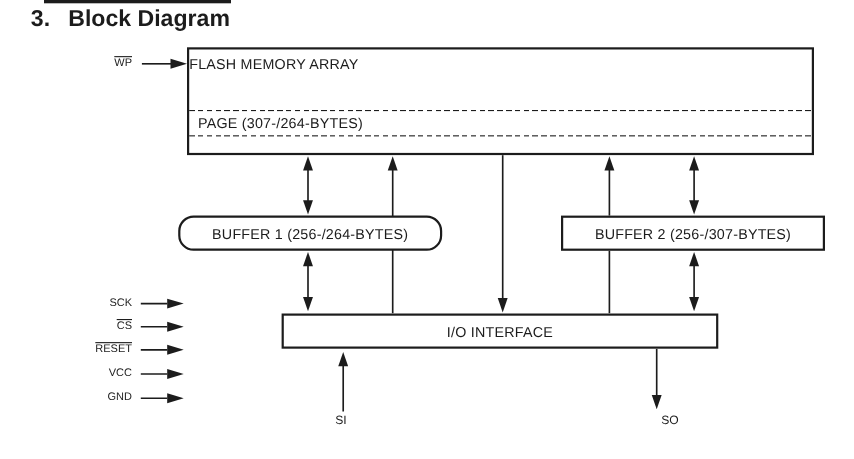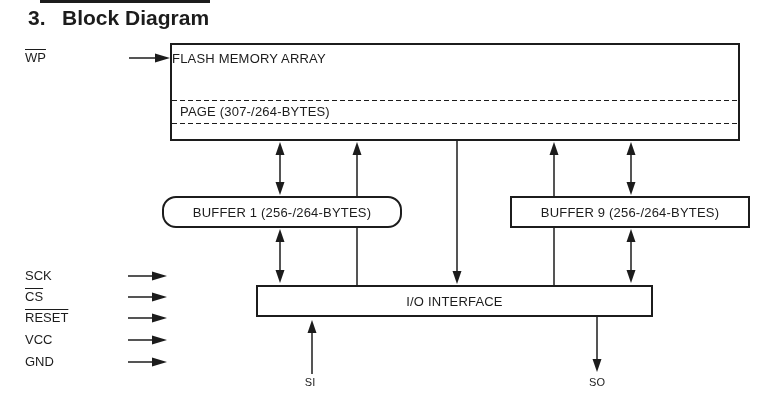--- a/index.html
+++ b/index.html
@@ -50,41 +50,42 @@
     left: 28px; top: 6px;
     font-size: 21px;
     font-weight: bold;
     z-index: 2;
   }
   #title-number { display: inline-block; width: 34px; }
   .pin-label {
     position: absolute;
     width: 95px;
     left: 25px;
-    font-size: 13px;
+    text-align: right;
+    font-size: 10px;
     line-height: 16px;
     z-index: 2;
   }
   .overline { text-decoration: overline; }
   #pin-wp    { top: 50px; }
   #pin-sck   { top: 268px; }
   #pin-cs    { top: 289px; }
   #pin-reset { top: 310px; }
   #pin-vcc   { top: 332px; }
   #pin-gnd   { top: 354px; }
   .serial-label {
     position: absolute;
     width: 40px;
     text-align: center;
     top: 376px;
     font-size: 11px;
     z-index: 2;
   }
   #label-si { left: 290px; }
-  #label-so { left: 577px; }
+  #label-so { left: 577px; text-align: right; }
   #crop-artifact {
     position: absolute;
     left: 40px; top: 0;
     width: 170px; height: 3px;
     background: #1c1c1c;
     z-index: 2;
   }
   .ink-stroke { stroke: #1c1c1c; stroke-width: 1.5; }
   .ink-fill { fill: #1c1c1c; }
 </style>
@@ -182,21 +183,21 @@
     <div id="dash-top" class="dash-line"></div>
     <div id="page-label">PAGE (307-/264-BYTES)</div>
     <div id="dash-bottom" class="dash-line"></div>
   </div>
 
   <div id="buffer1-box" class="box flex-center">
     <span>BUFFER 1 (256-/264-BYTES)</span>
   </div>
 
   <div id="buffer2-box" class="box flex-center">
-    <span>BUFFER 9 (256-/264-BYTES)</span>
+    <span>BUFFER 2 (256-/307-BYTES)</span>
   </div>
 
   <div id="io-box" class="box flex-center">
     <span>I/O INTERFACE</span>
   </div>
 
   <div id="pin-wp" class="pin-label">
     <span class="overline">WP</span>
   </div>
   <div id="pin-sck" class="pin-label">

